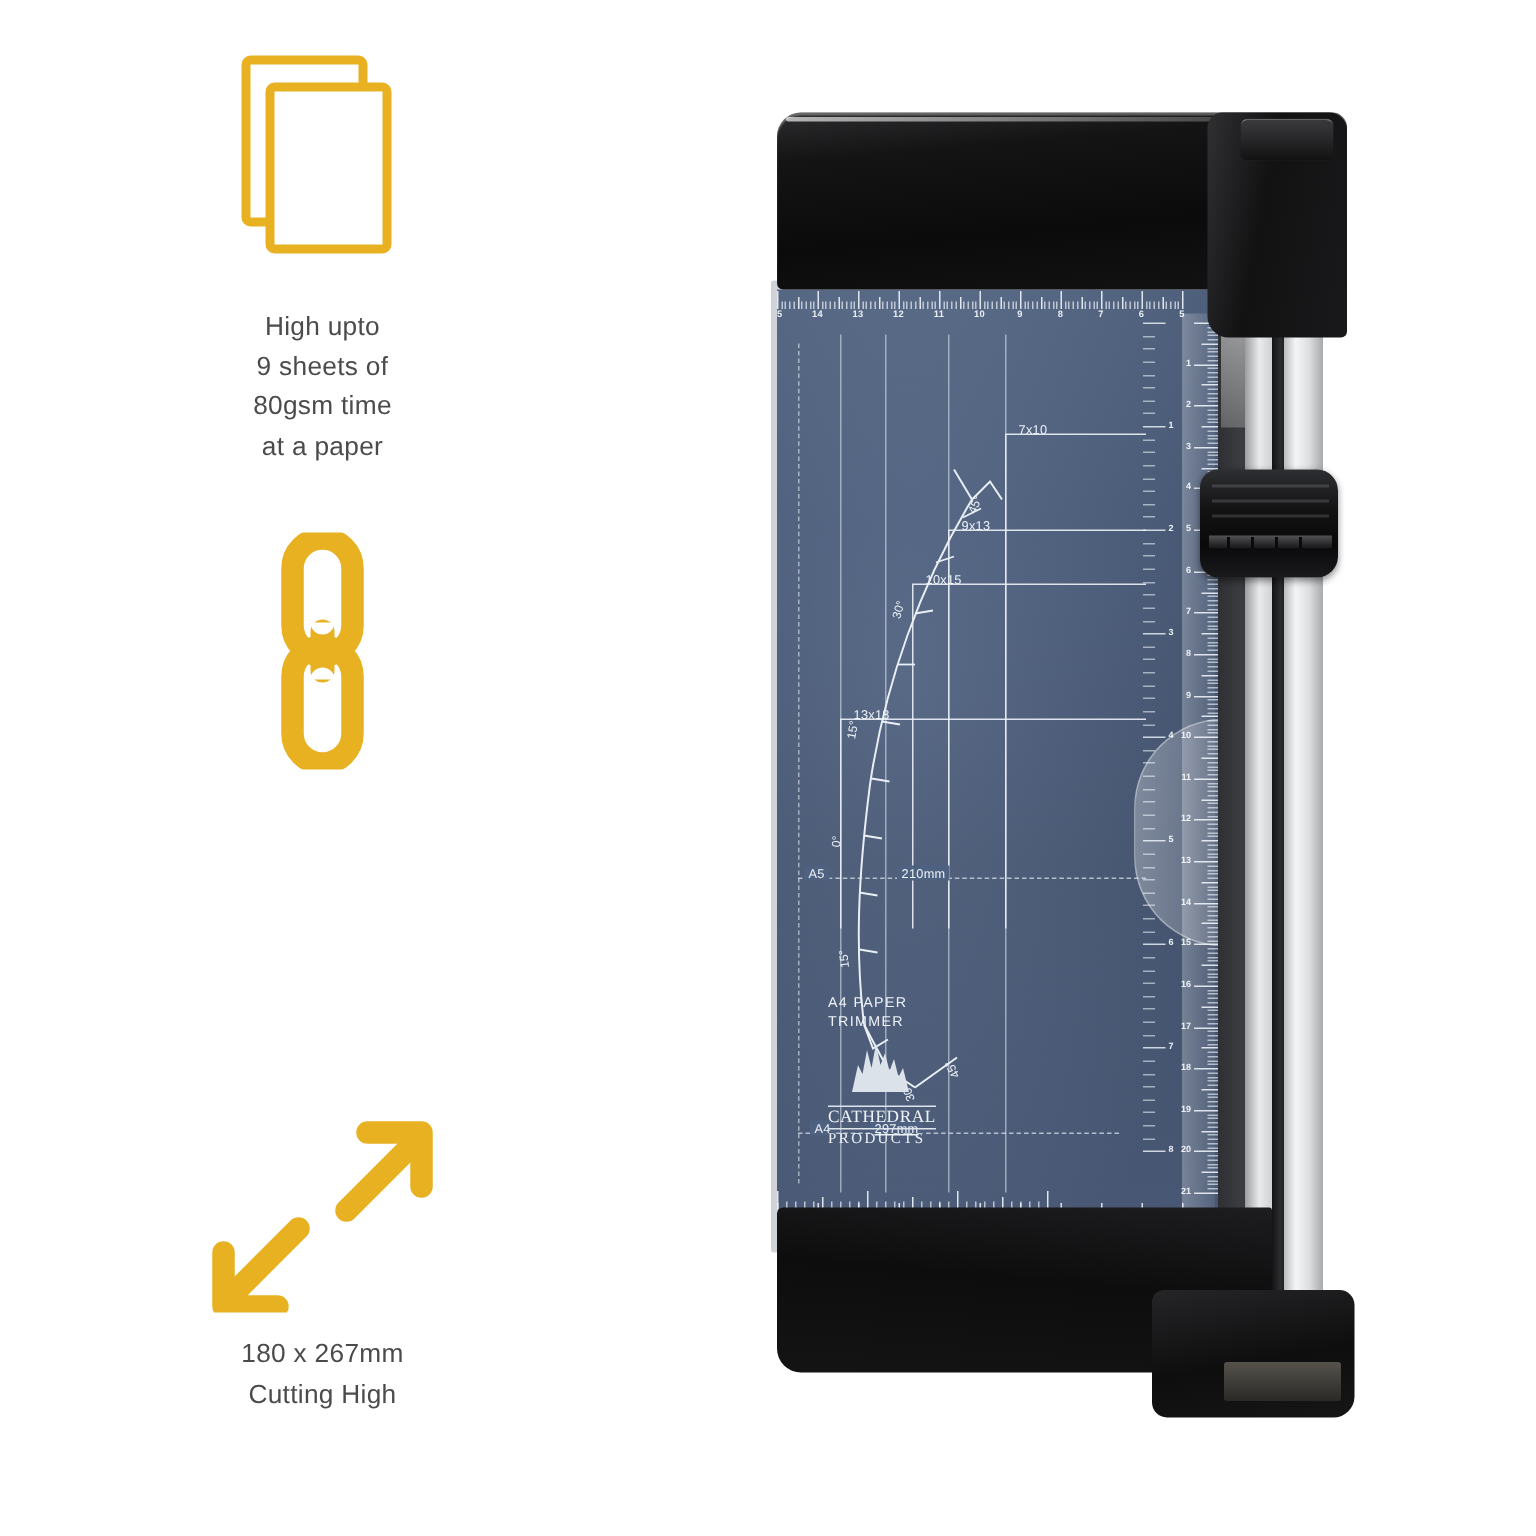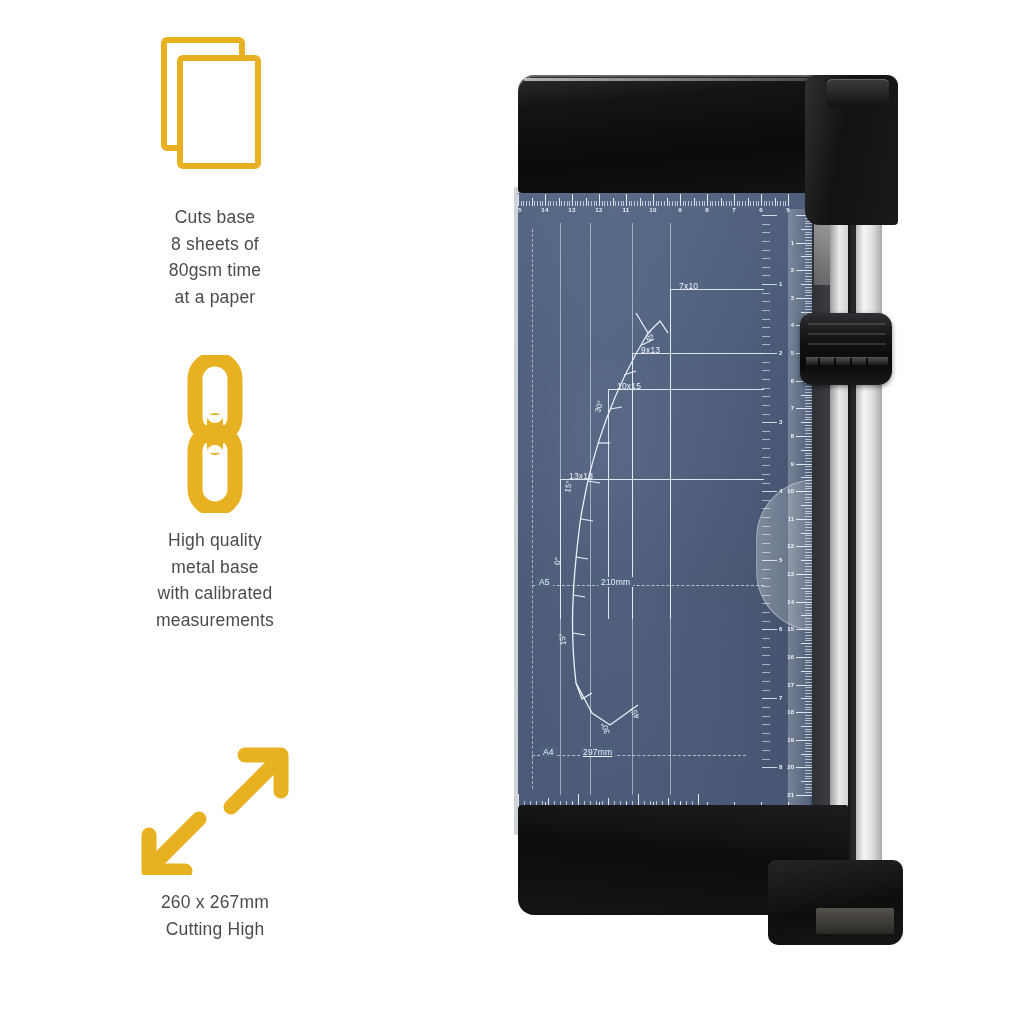--- a/index.html
+++ b/index.html
@@ -286,58 +286,52 @@
 <div id="features">
 
   <div class="feature" id="feature-sheets">
     <div class="feature-icon">
       <svg width="130" height="160" viewBox="0 0 130 160">
         <rect x="14" y="10" width="78" height="108" rx="3" fill="none" stroke="#e8b122" stroke-width="6"></rect>
         <rect x="30" y="28" width="78" height="108" rx="3" fill="#ffffff" stroke="#e8b122" stroke-width="6"></rect>
       </svg>
     </div>
     <div class="feature-text">
-      <div>Cuts base</div>
-      <div>8 sheets of</div>
+      <div>High upto</div>
+      <div>9 sheets of</div>
       <div>80gsm time</div>
       <div>at a paper</div>
     </div>
   </div>
 
   <div class="feature" id="feature-metal">
     <div class="feature-icon">
       <svg width="110" height="158" viewBox="0 0 110 158">
         <rect x="35" y="4" width="40" height="78" rx="20" fill="none" stroke="#e8b122" stroke-width="15"></rect>
         <rect x="35" y="76" width="40" height="78" rx="20" fill="none" stroke="#e8b122" stroke-width="15"></rect>
         <rect x="47" y="58" width="16" height="42" rx="8" fill="#e8b122"></rect>
         <path d="M47 60 a8 8 0 0 0 16 0" fill="#ffffff"></path>
         <path d="M47 98 a8 8 0 0 1 16 0" fill="#ffffff"></path>
       </svg>
-    </div>
-    <div class="feature-text">
-      <div>High quality</div>
-      <div>metal base</div>
-      <div>with calibrated</div>
-      <div>measurements</div>
     </div>
   </div>
 
   <div class="feature" id="feature-size">
     <div class="feature-icon">
       <svg width="160" height="160" viewBox="0 0 160 160">
         <g stroke="#e8b122" stroke-width="15" fill="none" stroke-linecap="round" stroke-linejoin="round">
           <path d="M96 92 L142 46"></path>
           <path d="M110 40 L146 40 L146 76"></path>
           <path d="M64 104 L18 150"></path>
           <path d="M50 156 L14 156 L14 120"></path>
         </g>
       </svg>
     </div>
     <div class="feature-text">
-      <div>260 x 267mm</div>
+      <div>180 x 267mm</div>
       <div>Cutting High</div>
     </div>
   </div>
 
 </div>
 
 <div id="product">
 
   <div class="base-plate"></div>
 
@@ -389,20 +383,33 @@
 
       <text x="132" y="150" fill="#eef3f8" font-size="8" font-family="Liberation Sans, sans-serif" transform="rotate(-66 132 150)">45°</text>
       <text x="82" y="220" fill="#eef3f8" font-size="8" font-family="Liberation Sans, sans-serif" transform="rotate(-74 82 220)">30°</text>
       <text x="52" y="300" fill="#eef3f8" font-size="8" font-family="Liberation Sans, sans-serif" transform="rotate(-80 52 300)">15°</text>
       <text x="42" y="372" fill="#eef3f8" font-size="8" font-family="Liberation Sans, sans-serif" transform="rotate(-86 42 372)">0°</text>
       <text x="48" y="452" fill="#eef3f8" font-size="8" font-family="Liberation Sans, sans-serif" transform="rotate(-96 48 452)">15°</text>
       <text x="92" y="540" fill="#eef3f8" font-size="8" font-family="Liberation Sans, sans-serif" transform="rotate(-110 92 540)">30°</text>
       <text x="122" y="524" fill="#eef3f8" font-size="8" font-family="Liberation Sans, sans-serif" transform="rotate(-118 122 524)">45°</text>
     </svg>
 
+    <div class="brand">
+      <div class="brand-title">
+        <div>A4  PAPER</div>
+        <div>TRIMMER</div>
+      </div>
+      <div class="brand-logo">
+        <svg width="46" height="34" viewBox="0 0 46 34">
+          <path d="M4 34 L8 16 L11 22 L14 6 L17 18 L20 2 L23 16 L26 8 L29 20 L32 12 L35 24 L38 18 L42 34 Z" fill="#dbe2ea"></path>
+        </svg>
+      </div>
+      <div class="brand-name">CATHEDRAL</div>
+      <div class="brand-sub">PRODUCTS</div>
+    </div>
 
     <div class="hruler top" id="ruler-top">
       <div class="tickrow" id="ticks-top">
           <div class="tick major" style="left: 0px;"></div>
           <div class="tick minor" style="left: 2.7px;"></div>
           <div class="tick minor" style="left: 5.4px;"></div>
           <div class="tick minor" style="left: 8.1px;"></div>
           <div class="tick minor" style="left: 10.8px;"></div>
           <div class="tick half" style="left: 13.5px;"></div>
           <div class="tick minor" style="left: 16.2px;"></div>

